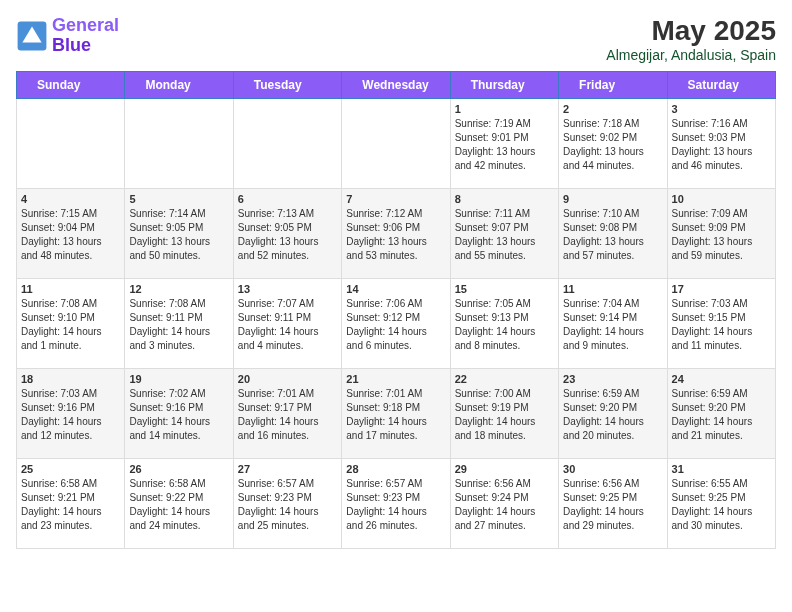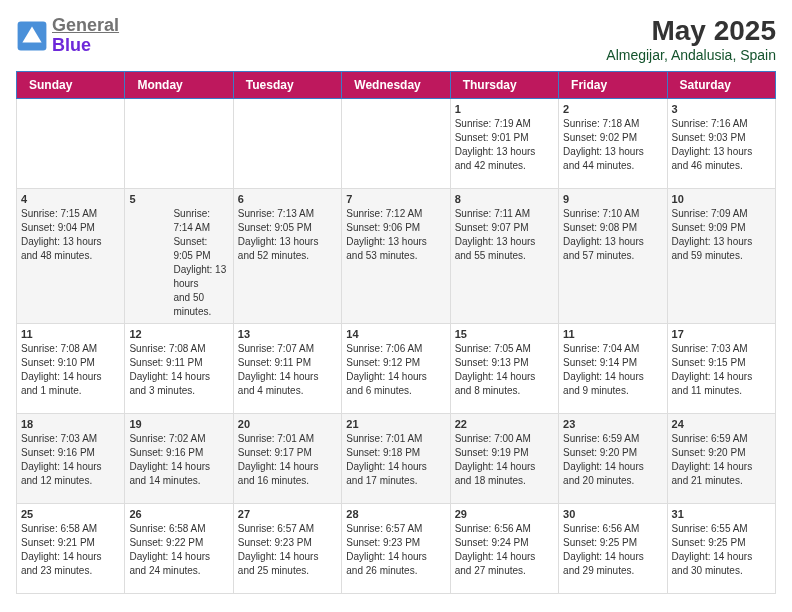--- a/index.html
+++ b/index.html
@@ -21,21 +21,21 @@
       align-items: center;
     }
     .logo-text {
       display: flex;
       flex-direction: column;
       font-size: 18px;
       font-weight: bold;
       color: #333;
       line-height: 1.1;
     }
-    .logo-text span:first-child { color: #737373; text-decoration: underline; }
+    .logo-text span:first-child { color: #8b5cf6; }
     .logo-text span:last-child { color: #6d28d9; }
     .logo-icon {
       width: 32px;
       height: 32px;
       margin-right: 4px;
     }
     .title-block {
       text-align: right;
     }
     .month-title {
@@ -47,25 +47,25 @@
     .subtitle {
       font-size: 14px;
       color: #14532d;
     }
     table {
       width: 100%;
       border-collapse: collapse;
       table-layout: fixed;
     }
     thead tr th {
-      background-color: #be185d;
+      background-color: #8b5cf6;
       color: white;
       font-size: 12px;
       font-weight: bold;
-      padding: 6px 12px;
+      padding: 6px 20px;
       text-align: left;
       border: 1px solid #3a7bc8;
     }
     tbody tr td {
       vertical-align: top;
       padding: 4px 4px;
       font-size: 9.5px;
       color: #333;
       border: 1px solid #ddd;
       height: 90px;
@@ -152,21 +152,21 @@
       <tr>
         <td>
           <span class="day-num">4</span>
           <div class="day-info" style="white-space: pre-line;">Sunrise: 7:15 AM
 Sunset: 9:04 PM
 Daylight: 13 hours
 and 48 minutes.</div>
         </td>
         <td>
           <span class="day-num">5</span>
-          <div class="day-info" style="white-space: pre-line; margin-left: 44px;">Sunrise: 7:14 AM
+          <div class="day-info" style="white-space: pre-line;">Sunrise: 7:14 AM
 Sunset: 9:05 PM
 Daylight: 13 hours
 and 50 minutes.</div>
         </td>
         <td>
           <span class="day-num">6</span>
           <div class="day-info" style="white-space: pre-line;">Sunrise: 7:13 AM
 Sunset: 9:05 PM
 Daylight: 13 hours
 and 52 minutes.</div>

